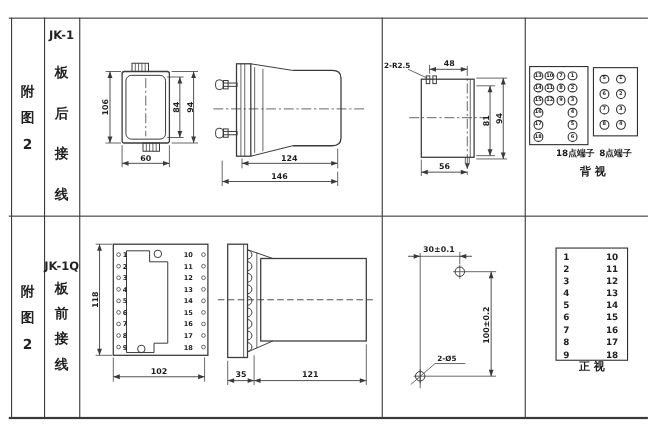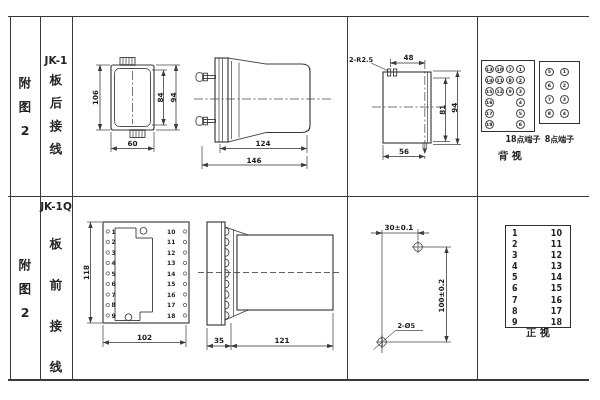--- a/index.html
+++ b/index.html
@@ -49,21 +49,21 @@
   <div class="gline" style="left:72px;top:16px;width:1.2px;height:364px;"></div>
   <div class="gline" style="left:347px;top:16px;width:1.2px;height:364px;"></div>
   <div class="gline" style="left:477px;top:16px;width:1.2px;height:364px;"></div>
 </div>
 
 <div class="vcell" style="left:10px;top:16px;width:30px;height:180px;">
   <span>附</span>
   <span>图</span>
   <span>2</span>
 </div>
-<div class="vcell" style="left:40px;top:16px;width:32px;height:180px;gap:6px;">
+<div class="vcell" style="left:40px;top:16px;width:32px;height:180px;gap:20px;">
   <span class="model">JK-1</span>
   <span>板</span>
   <span>后</span>
   <span>接</span>
   <span>线</span>
 </div>
 
 <svg style="left:72px;top:16px;" width="275" height="180" viewBox="72 16 275 180">
   <defs>
     <marker id="m1" markerUnits="userSpaceOnUse" markerWidth="7" markerHeight="6" refX="6.2" refY="3" orient="auto-start-reverse">
@@ -240,28 +240,28 @@
     </div>
   <div class="tcell">
       <div class="circ">8</div>
     </div>
   <div class="tcell">
       <div class="circ">4</div>
     </div>
 </div>
 <div class="tlabel" style="left:536px;top:134px;width:47px;">8点端子</div>
 
-<div class="viewlabel" style="left:475px;top:149px;width:70px;">背  视</div>
+<div class="viewlabel" style="left:504px;top:149px;width:70px;">背  视</div>
 
 <div class="vcell" style="left:10px;top:196px;width:30px;height:184px;">
   <span>附</span>
   <span>图</span>
   <span>2</span>
 </div>
-<div class="vcell" style="left:40px;top:196px;width:32px;height:184px;gap:24px;">
+<div class="vcell" style="left:40px;top:196px;width:32px;height:184px;gap:6px;">
   <span class="model">JK-1Q</span>
   <span>板</span>
   <span>前</span>
   <span>接</span>
   <span>线</span>
 </div>
 
 <svg style="left:72px;top:196px;" width="275" height="184" viewBox="72 196 275 184">
   <defs>
     <marker id="m3" markerUnits="userSpaceOnUse" markerWidth="7" markerHeight="6" refX="6.2" refY="3" orient="auto-start-reverse">

